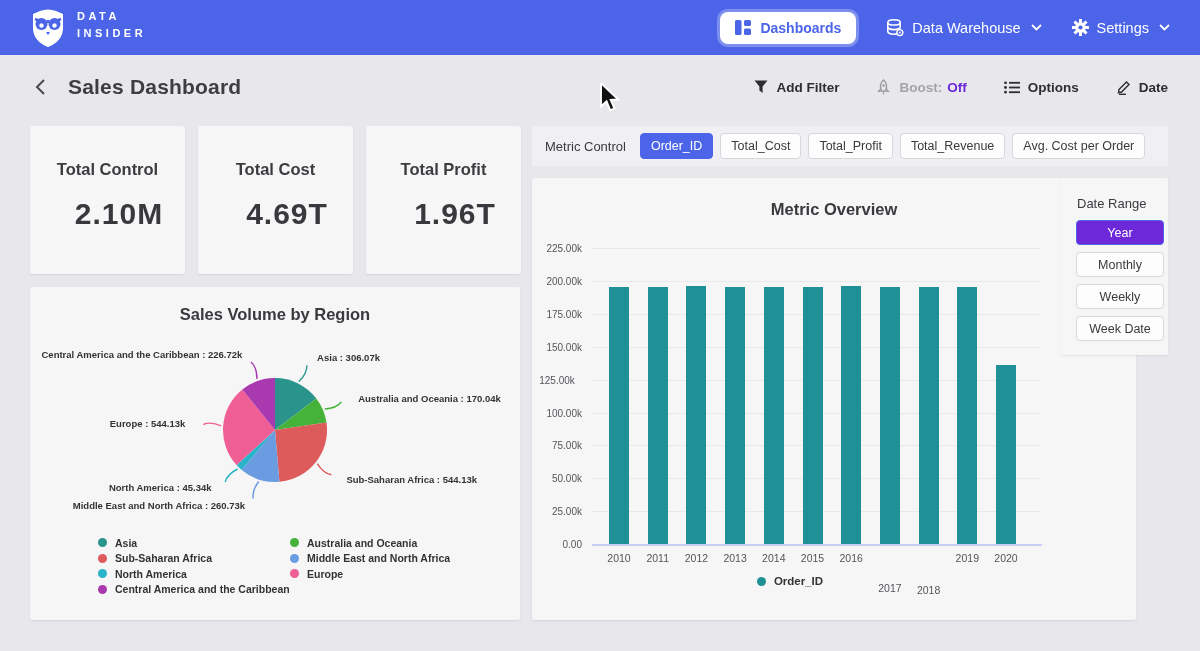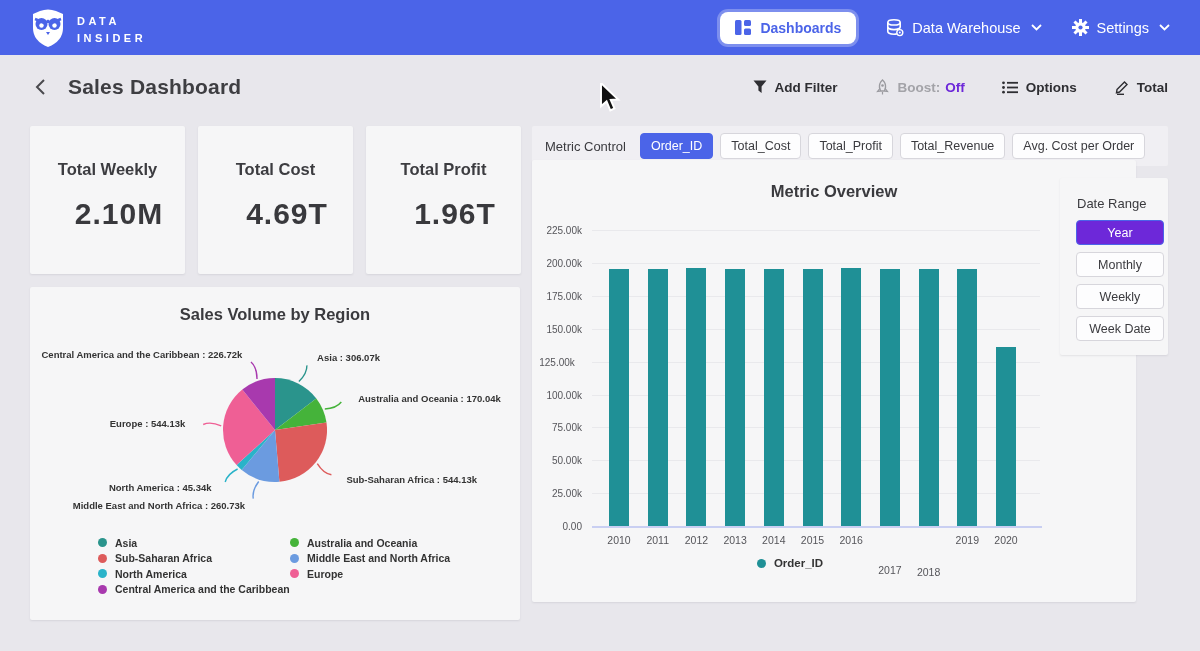--- a/index.html
+++ b/index.html
@@ -7,21 +7,21 @@
   .stage {
     position:relative; width:1200px; height:651px; overflow:hidden;
     background:#e8e7ec; font-family:"Liberation Sans", sans-serif;
   }
   
   .navbar {
     position:absolute; top:0; left:0; width:1200px; height:55px;
     background:#4b64e8; display:flex; align-items:center;
     justify-content:space-between; padding:0 30px;
   }
-  .brand { display:flex; align-items:flex-end; gap:11px; cursor:pointer; }
+  .brand { display:flex; align-items:flex-start; gap:11px; cursor:pointer; }
   .brand-text { color:#fff; font-size:11px; font-weight:bold; letter-spacing:3.5px; line-height:1.55; }
   .nav-right { display:flex; align-items:center; gap:30px; }
   .nav-pill {
     display:flex; align-items:center; gap:9px; background:#fff; color:#4b64e8;
     border:none; border-radius:8px; padding:8px 15px; font-size:14px; font-weight:bold;
     font-family:inherit; cursor:pointer; box-shadow:0 0 0 3px rgba(255,255,255,0.28);
   }
   .nav-item { display:flex; align-items:center; gap:8px; color:#fff; font-size:14.5px; cursor:pointer; }
   .chev { margin-left:2px; }
   
@@ -46,21 +46,21 @@
     background:#f0eff3; border-radius:2px; display:flex; align-items:center;
     padding:0 13px; gap:7px;
   }
   .mc-label { font-size:13px; color:#3a3a3e; margin-right:7px; }
   .chip-btn {
     background:#fdfdfe; border:1px solid #d7d6dc; border-radius:4px; color:#3a3a3e;
     font-size:12.5px; font-family:inherit; padding:5px 10px; height:26px; cursor:pointer;
   }
   .chip-btn.sel { background:#4b64e8; border-color:#4b64e8; color:#fff; }
   
-  .bar-card { left:532px; top:160px; width:604px; height:442px; }
+  .bar-card { left:532px; top:178px; width:604px; height:442px; }
   .chart-title { font-size:16.5px; font-weight:bold; color:#3a3a3e; text-align:center; margin:22px 0 0 0; }
   #bar-plot { position:absolute; top:0; left:0; width:516px; height:442px; }
   .ytick { position:absolute; width:50px; text-align:right; font-size:10px; color:#55555a; }
   .gridline { position:absolute; left:60px; width:448px; height:1px; background:#e9e9ec; }
   .baseline { position:absolute; left:60px; width:450px; height:2px; background:#c9cff2; }
   .bar { position:absolute; width:20px; background:#1f9096; }
   .xtick { position:absolute; width:40px; text-align:center; font-size:10.5px; color:#55555a; }
   .bar-legend { position:absolute; top:397px; left:0; width:516px; display:flex; justify-content:center; align-items:center; gap:8px; }
   .legend-dot { width:9px; height:9px; border-radius:50%; }
   .bar-legend-label { font-size:11.5px; font-weight:bold; color:#333; }
@@ -203,28 +203,28 @@
         </span>
         <span>Options</span>
       </div>
       <div class="h-action">
         <span style="display:flex;">
           <svg width="15" height="15" viewBox="0 0 15 15">
             <path d="M3 9.5 L10.5 2 L13 4.5 L5.5 12 L2.5 12.8 Z" fill="none" stroke="#2e2e32" stroke-width="1.4"></path>
             <rect x="3" y="13.6" width="7" height="1.4" fill="#2e2e32"></rect>
           </svg>
         </span>
-        <span>Total</span>
+        <span>Date</span>
       </div>
     </div>
   </div>
 
   <div id="kpi-row">
       <div class="card kpi-card" style="left:30px;">
-     <div class="kpi-label">Total Weekly</div>
+     <div class="kpi-label">Total Control</div>
      <div class="kpi-value">2.10M</div>
    </div>
       <div class="card kpi-card" style="left:198px;">
      <div class="kpi-label">Total Cost</div>
      <div class="kpi-value">4.69T</div>
    </div>
       <div class="card kpi-card" style="left:366px;">
      <div class="kpi-label">Total Profit</div>
      <div class="kpi-value">1.96T</div>
    </div>

